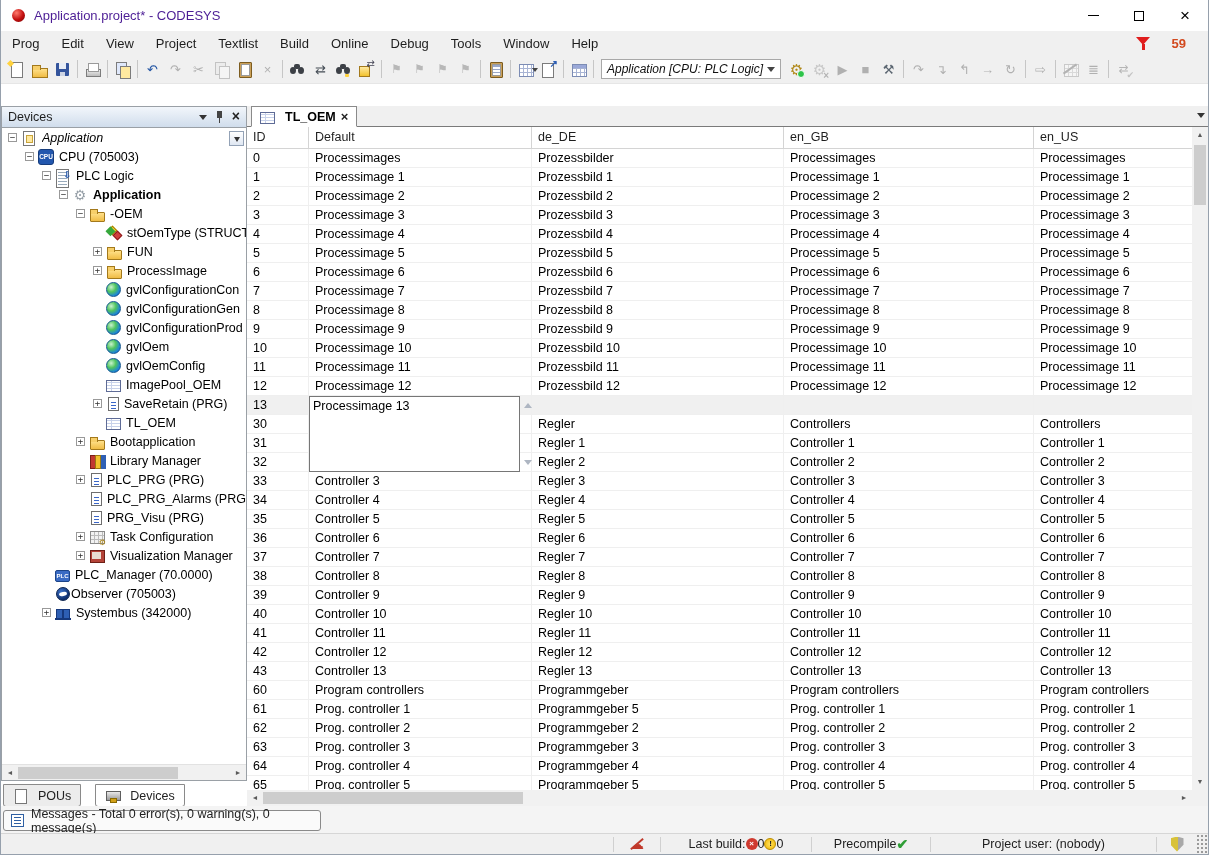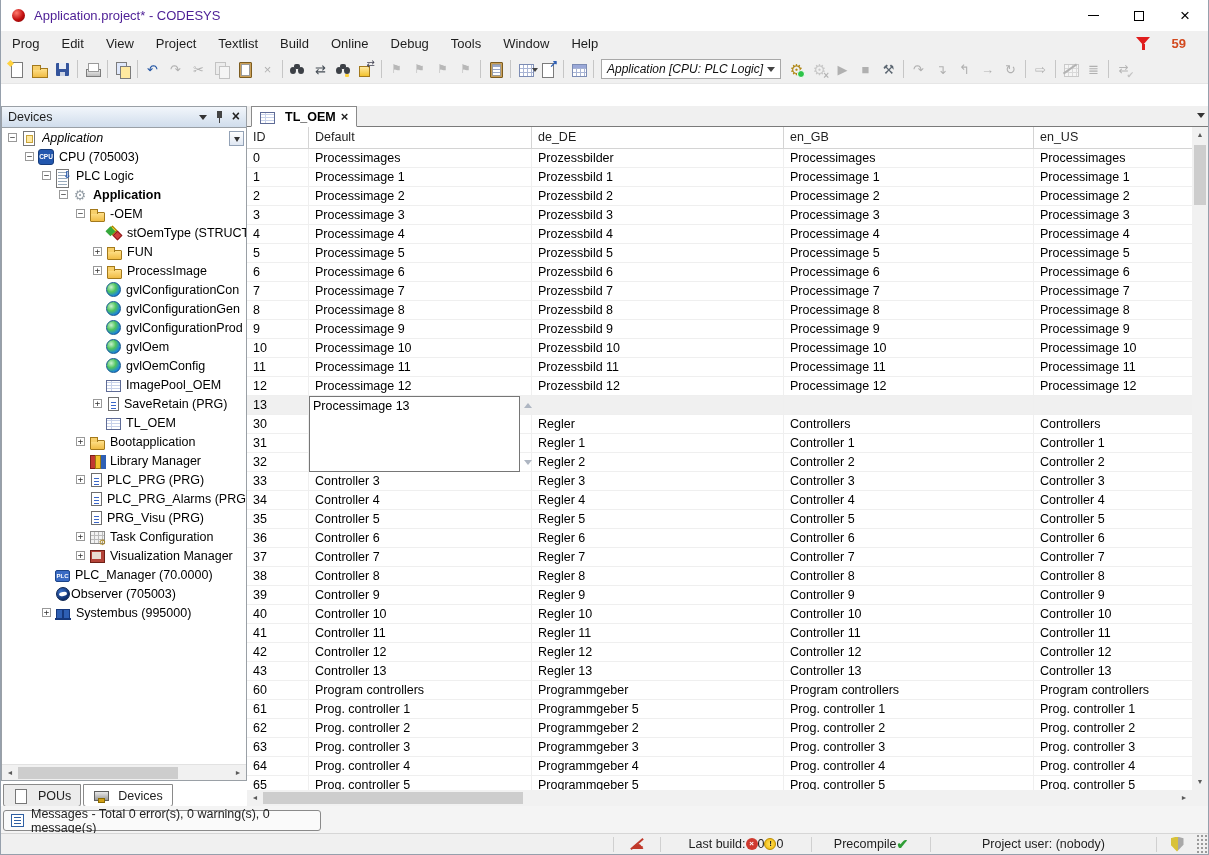--- a/index.html
+++ b/index.html
@@ -117,21 +117,21 @@
 .devices-icon::after{content:"";position:absolute;left:5px;bottom:1px;width:5px;height:3px;background:#d2a016;border:1px solid #8a6a00;}
 
 
 .sbar{background:#f1f1f1;position:absolute;display:block;}
 .sarrow{position:absolute;color:#5a5a5a;font-size:7px;line-height:16px;width:16px;text-align:center;}
 .sthumb{position:absolute;background:#cdcdcd;}
 .dp-hscroll{left:0;right:0;bottom:0;height:16px;border-top:1px solid #e2e2e2;}
 .dp-hscroll .sthumb{left:16px;top:2px;height:12px;width:160px;}
 
 
-.bottom-tabs{position:absolute;left:1px;top:781px;width:246px;height:31px;background:#fff;padding:3px 0 0 2px;display:flex;gap:2px;}
+.bottom-tabs{position:absolute;left:1px;top:781px;width:246px;height:31px;background:#fff;padding:3px 0 0 2px;display:flex;gap:14px;}
 .btab{height:23px;display:flex;align-items:center;gap:4px;padding:0 9px;border:1px solid #8a8a8a;background:#ececec;font-size:12.5px;border-radius:0 0 3px 3px;color:#222;}
 .btab.active{background:#fff;}
 
 
 .editor{position:absolute;left:247px;top:106px;right:1px;height:700px;background:#fff;}
 .tabstrip{position:absolute;left:0;top:0;right:0;height:21px;background:#f0f0f0;border-bottom:1px solid #7a7a7a;display:flex;align-items:flex-end;padding-left:4px;}
 .etab{height:21px;margin-bottom:-1px;display:flex;align-items:center;gap:5px;padding:0 8px;background:#fff;border:1px solid #8a8a8a;border-bottom:1px solid #fff;font-size:12.5px;font-weight:bold;color:#000;z-index:2;}
 .tab-close::before{content:"×";font-weight:bold;font-size:13px;color:#222;line-height:10px;}
 .strip-drop{margin-left:auto;margin-right:3px;margin-bottom:4px;width:0;height:0;border:4px solid transparent;border-top:5px solid #333;}
 .grid{position:absolute;left:0;top:21px;right:16px;bottom:16px;background:#fff;overflow:hidden;}
@@ -451,21 +451,21 @@
           <span class="tlabel">PLC_Manager (70.0000)</span>
         </div>
         <div class="titem" style="padding-left: 40px;">
           <span class="texp spacer"></span>
           <span class="tic observer-icon"></span>
           <span class="tlabel">Observer (705003)</span>
         </div>
         <div class="titem" style="padding-left: 40px;">
           <span class="texp">+</span>
           <span class="tic systembus-icon"></span>
-          <span class="tlabel">Systembus (995000)</span>
+          <span class="tlabel">Systembus (342000)</span>
         </div>
       </div>
     <div class="sbar dp-hscroll">
       <span class="sarrow" style="left:0;">◄</span>
       <span class="sthumb"></span>
       <span class="sarrow" style="right:0;">►</span>
     </div>
   </div>
 
   <div class="bottom-tabs" id="bottomTabs">

